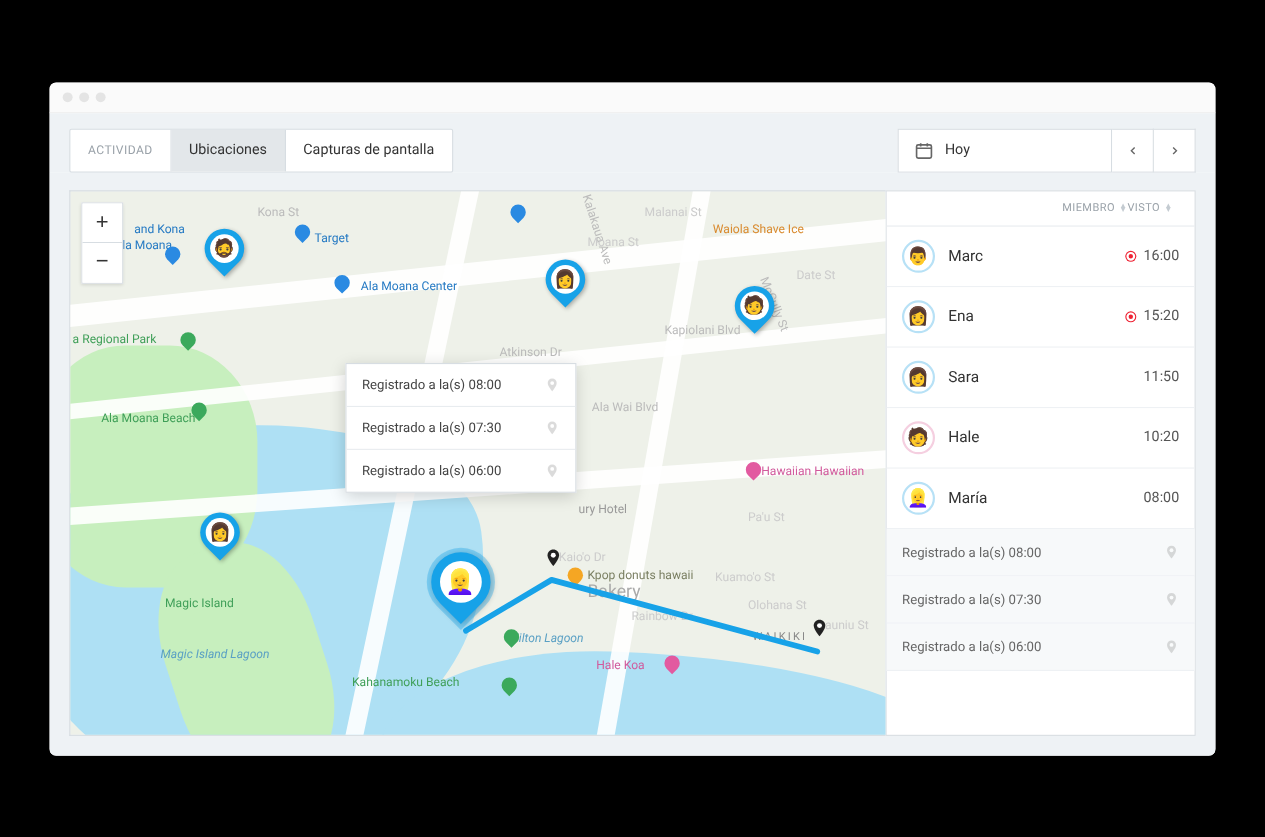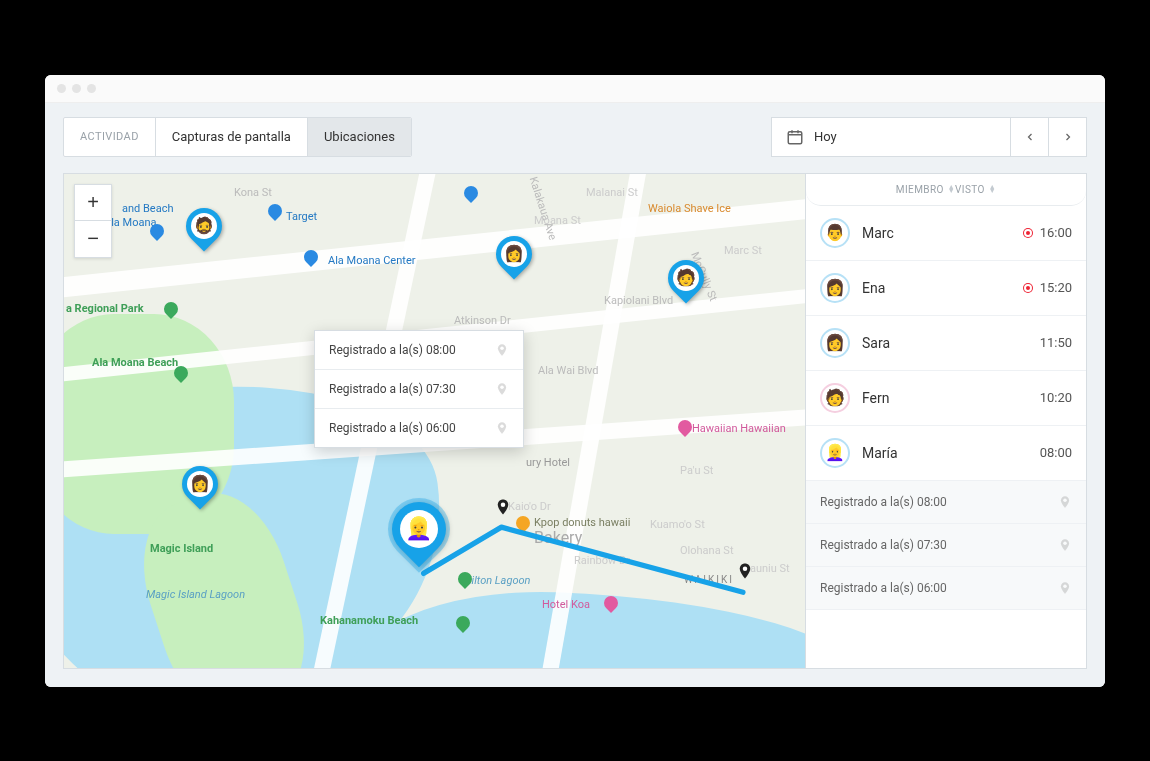--- a/index.html
+++ b/index.html
@@ -70,21 +70,21 @@
   }
   .date-pick {
     display: flex;
     align-items: center;
     gap: 10px;
     background: #fff;
     border: 1px solid #d7dde2;
     padding: 0 14px;
     font-size: 13px;
     color: #333;
-    width: 240px;
+    width: 195px;
     cursor: pointer;
   }
   .nav-btn {
     width: 38px;
     background: #fff;
     border: 1px solid #d7dde2;
     border-left: none;
     display: flex;
     align-items: center;
     justify-content: center;
@@ -137,21 +137,21 @@
   .road.r5 { left: -60px; top: 260px; width: 900px; height: 16px; transform: rotate(-4deg);}
   .map-label {
     position: absolute;
     font-size: 11px;
     color: #7a7f62;
     white-space: nowrap;
   }
   .ml-blue { color: #2479c3; }
   .ml-orange { color: #d98a2e; }
   .ml-pink { color: #d15a9c; }
-  .ml-green { color: #3f9f58; font-weight: bold; }
+  .ml-green { color: #3f9f58; }
   .ml-water { color: #5aa0c4; font-style: italic;}
   .poi-dot {
     position: absolute; width: 14px; height: 14px; border-radius: 50% 50% 50% 0;
     transform: rotate(-45deg);
   }
   .poi-dot.blue { background:#2a8ae2;}
   .poi-dot.green { background:#3ba95c;}
   .poi-dot.pink { background:#e25aa0;}
   .poi-dot.orange { background:#f5a623;}
   .zoom {
@@ -202,25 +202,24 @@
   .popup .row:last-child{border-bottom:none;}
   .popup .row svg{ opacity:.35;}
   .side {
     width: 282px;
     background:#fff;
     border:1px solid #d7dde2;
     display:flex; flex-direction:column;
     min-height:0;
   }
   .side-head {
-    display:flex; justify-content:center; align-items:center;
-    padding:10px 0;
+    display:flex; justify-content:flex-end; align-items:center;
+    padding:10px 20px;
     font-size:10px; letter-spacing:.4px; color:#9aa2a9;
     border-bottom:1px solid #e8ecef;
-    border-radius:15px;
   }
   .sorter { display:flex; align-items:center; gap:4px; cursor:pointer;}
   .sort-caret { display:flex; flex-direction:column; line-height:4px; font-size:7px; color:#c4cbd1;}
   .member-row {
     display:flex; align-items:center; justify-content:space-between;
     padding:12px 14px; border-bottom:1px solid #eef1f4;
     cursor:pointer;
   }
   .member-row .left { display:flex; align-items:center; gap:12px;}
   .avatar {
@@ -250,22 +249,22 @@
   <div class="titlebar">
     <div class="dot"></div>
     <div class="dot"></div>
     <div class="dot"></div>
   </div>
 
   <div class="chrome">
     <div class="toolbar">
       <div class="tabs">
         <div class="tab muted">ACTIVIDAD</div>
+        <div class="tab active">Ubicaciones</div>
         <div class="tab">Capturas de pantalla</div>
-        <div class="tab active">Ubicaciones</div>
       </div>
       <div class="date-group">
         <div class="date-pick">
           <svg class="cal-icon" viewBox="0 0 24 24" fill="none" stroke="#666" stroke-width="2">
               <rect x="3" y="5" width="18" height="16" rx="2"></rect>
               <path d="M3 9h18M8 3v4M16 3v4"></path>
             </svg>
           <span>Hoy</span>
         </div>
         <div class="nav-btn">
@@ -289,44 +288,44 @@
         <div class="water b"></div>
         <div class="park a"></div>
         <div class="park b"></div>
         <div class="road r1"></div>
         <div class="road r2"></div>
         <div class="road r3"></div>
         <div class="road r4"></div>
         <div class="road r5"></div>
       </div>
 
-      <span class="map-label ml-blue" style="left:58px;top:28px">and Beach</span>
+      <span class="map-label ml-blue" style="left:58px;top:28px">and Kona</span>
       <span class="map-label ml-blue" style="left:40px;top:42px">Ala Moana</span>
       <span class="map-label ml-blue" style="left:222px;top:36px">Target</span>
       <span class="map-label ml-blue" style="left:264px;top:80px">Ala Moana Center</span>
       <span class="map-label ml-green" style="left:2px;top:128px">a Regional Park</span>
-      <span class="map-label ml-green" style="left:28px;top:182px">Ala Moana Beach</span>
+      <span class="map-label ml-green" style="left:28px;top:200px">Ala Moana Beach</span>
       <span class="map-label ml-green" style="left:86px;top:368px">Magic Island</span>
       <span class="map-label ml-water" style="left:82px;top:414px">Magic Island Lagoon</span>
       <span class="map-label ml-orange" style="left:584px;top:28px">Waiola Shave Ice</span>
       <span class="map-label ml-pink" style="left:628px;top:248px">Hawaiian Hawaiian</span>
       <span class="map-label" style="left:470px;top:342px">Kpop donuts hawaii</span>
       <span class="map-label" style="left:470px;top:354px;color:#aaa;font-size:16px">Bakery</span>
       <span class="map-label ml-water" style="left:400px;top:400px">Hilton Lagoon</span>
       <span class="map-label ml-green" style="left:256px;top:440px">Kahanamoku Beach</span>
-      <span class="map-label ml-pink" style="left:478px;top:424px">Hotel Koa</span>
+      <span class="map-label ml-pink" style="left:478px;top:424px">Hale Koa</span>
       <span class="map-label" style="left:620px;top:400px;color:#888;letter-spacing:2px;font-size:10px">WAIKIKI</span>
       <span class="map-label" style="left:390px;top:140px;color:#bbb">Atkinson Dr</span>
       <span class="map-label" style="left:474px;top:190px;color:#bbb">Ala Wai Blvd</span>
       <span class="map-label" style="left:540px;top:120px;color:#bbb">Kapiolani Blvd</span>
       <span class="map-label" style="left:614px;top:96px;color:#bbb;transform:rotate(68deg)">McCully St</span>
       <span class="map-label" style="left:446px;top:28px;color:#bbb;transform:rotate(72deg)">Kalakaua Ave</span>
       <span class="map-label" style="left:170px;top:12px;color:#bbb">Kona St</span>
       <span class="map-label" style="left:470px;top:40px;color:#ccc">Moana St</span>
-      <span class="map-label" style="left:660px;top:70px;color:#ccc">Marc St</span>
+      <span class="map-label" style="left:660px;top:70px;color:#ccc">Date St</span>
       <span class="map-label" style="left:444px;top:326px;color:#ccc">Kaio'o Dr</span>
       <span class="map-label" style="left:510px;top:380px;color:#ccc">Rainbow Dr</span>
       <span class="map-label" style="left:586px;top:344px;color:#ccc">Kuamo'o St</span>
       <span class="map-label" style="left:616px;top:370px;color:#ccc">Olohana St</span>
       <span class="map-label" style="left:680px;top:388px;color:#ccc">Launiu St</span>
       <span class="map-label" style="left:616px;top:290px;color:#ccc">Pa'u St</span>
       <span class="map-label" style="left:522px;top:12px;color:#ccc">Malanai St</span>
       <span class="map-label" style="left:462px;top:282px;color:#999">ury Hotel</span>
 
       <div class="poi-dot blue" style="left:86px;top:50px"></div>
@@ -446,21 +445,21 @@
               <div class="avatar ring-blue">👩</div>
               <span class="name">Sara</span>
             </div>
             <div class="time">
               <span>11:50</span>
             </div>
           </div>
           <div class="member-row">
             <div class="left">
               <div class="avatar ring-pink">🧑</div>
-              <span class="name">Fern</span>
+              <span class="name">Hale</span>
             </div>
             <div class="time">
               <span>10:20</span>
             </div>
           </div>
           <div class="member-row">
             <div class="left">
               <div class="avatar ring-blue">👱‍♀️</div>
               <span class="name">María</span>
             </div>

